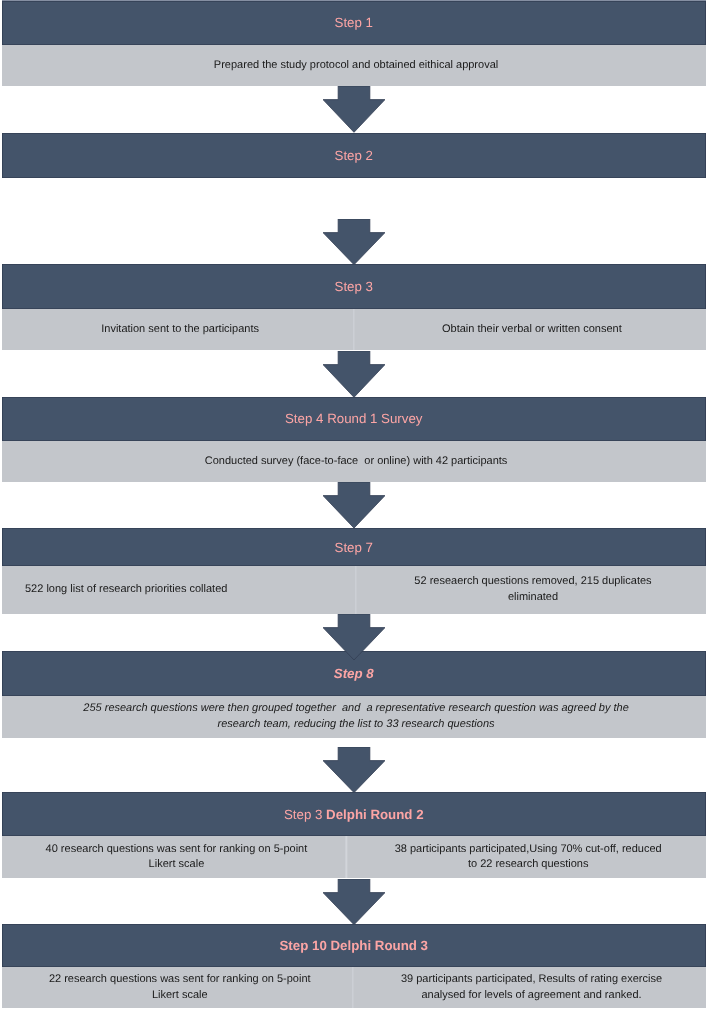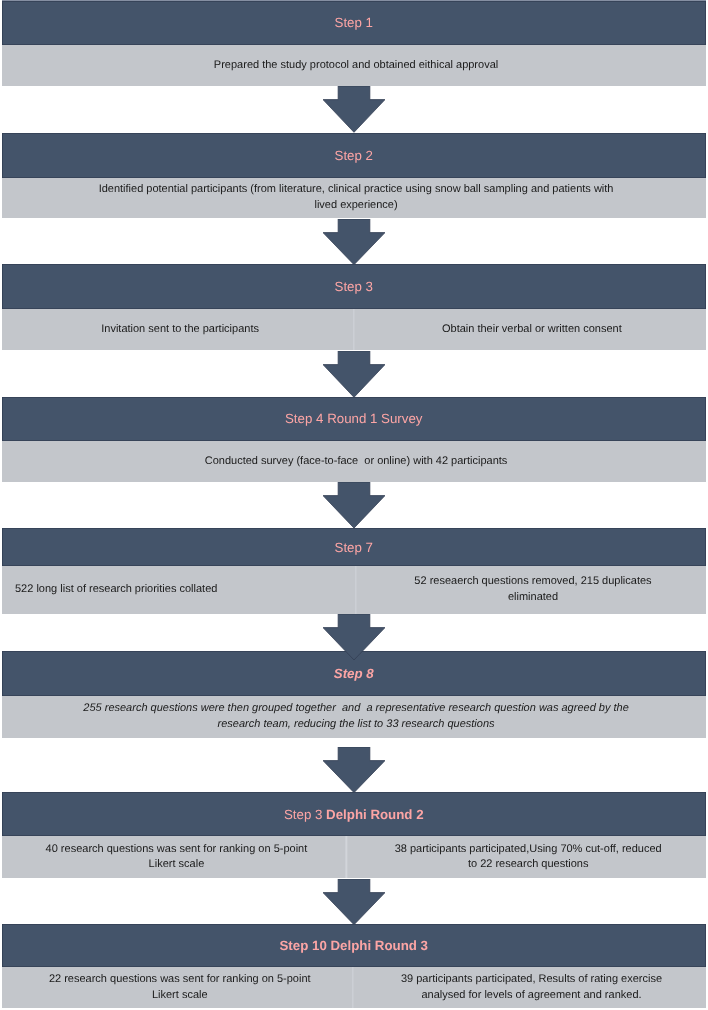--- a/index.html
+++ b/index.html
@@ -41,21 +41,21 @@
   .cell {
     display: flex; align-items: center; justify-content: center;
     text-align: center;
     padding: 0 4px;
     box-sizing: border-box;
     line-height: 15.6px;
     flex: 1 1 100%;
   }
   .cell.left-al { justify-content: flex-start; text-align: left; padding-left: 11px; }
   .txt { white-space: pre; display: inline-block; position: relative; top: -0.2px; left: 2.3px; }
-  .cell.left-al .txt { left: 2px; }
+  .cell.left-al .txt { left: 12px; }
 
   .divider {
     position: absolute; top: 0; bottom: 0;
     width: 1.3px; background: #D2D5DA; transform: translateX(-0.65px);
   }
 
   
   #s1  { top: 1.0px;   height: 85.3px;  }
   #s1  .hdr { height: 43.7px; } #s1  .body { height: 41.6px; }
   #s1  .hdr > span { top: -0.8px; }
@@ -106,25 +106,20 @@
       <div class="cell cell-1">
         <span class="txt"><span>Prepared the study protocol and obtained eithical approval</span></span>
       </div>
     </div>
   </div>
 
   <div id="s2" class="block">
     <div class="hdr">
       <span>Step 2</span>
     </div>
-    <div class="body">
-      <div class="cell cell-1">
-        <span class="txt"><span>Identified potential participants (from literature, clinical practice using snow ball sampling and patients with</span><br><span>lived experience)</span></span>
-      </div>
-    </div>
   </div>
 
   <div id="s3" class="block">
     <div class="hdr">
       <span>Step 3</span>
     </div>
     <div class="body">
       <div class="cell cell-1">
         <span class="txt"><span>Invitation sent to the participants</span></span>
       </div>

